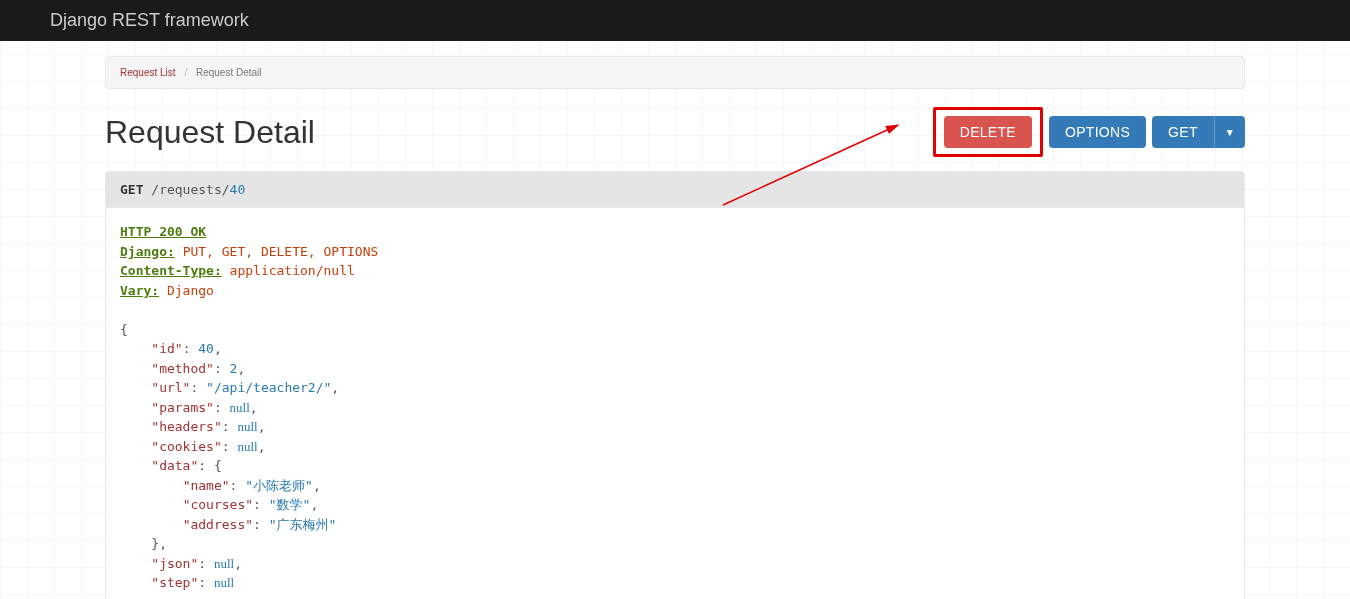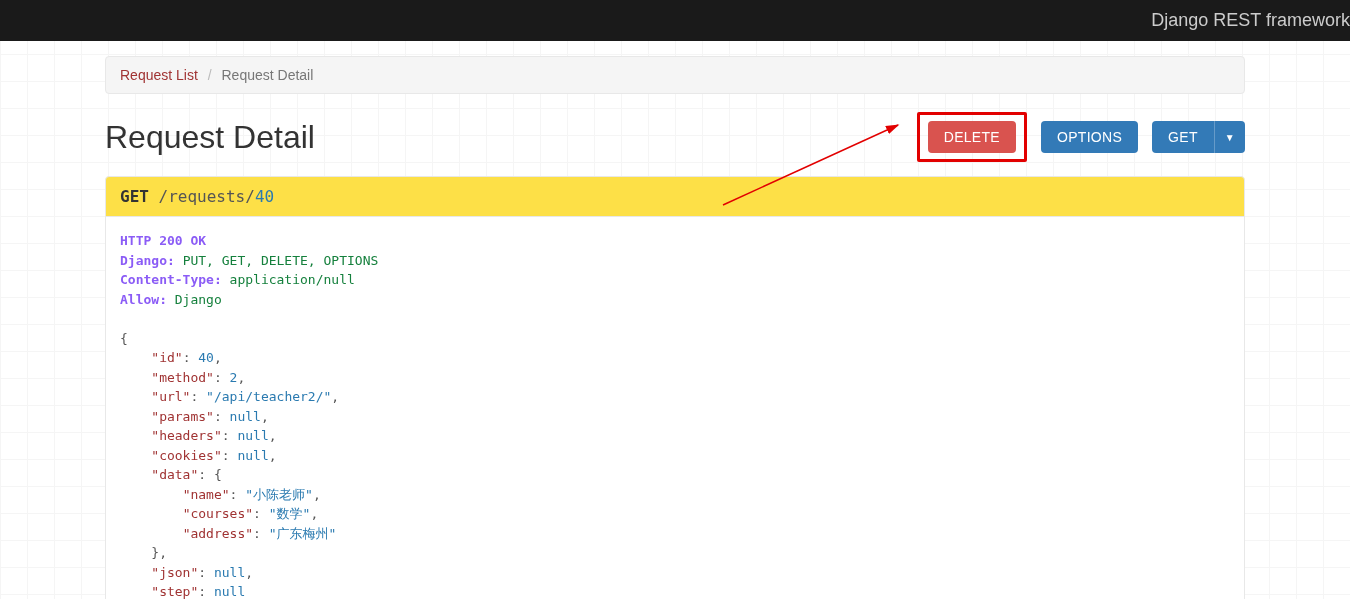--- a/index.html
+++ b/index.html
@@ -12,45 +12,44 @@
       background-size: 27px 27px;
       color: #333;
       width: 1350px;
       position: relative;
     }
     .navbar {
       background: #1a1a1a;
       color: #ccc;
       padding: 10px 0 10px 50px;
       font-size: 18px;
-      text-align: right;
     }
     .container {
       width: 1140px;
       margin: 0 auto;
       padding-top: 15px;
     }
     .breadcrumb {
       background: #f5f5f5;
       border: 1px solid #e8e8e8;
       border-radius: 4px;
       padding: 10px 14px;
-      font-size: 14px;
+      font-size: 10px;
       color: #777;
     }
     .breadcrumb a { color: #a03333; text-decoration: none; }
     .breadcrumb .sep { color: #bbb; margin: 0 6px; }
     .header-row {
       display: flex;
       justify-content: space-between;
       align-items: center;
       margin: 18px 0 14px 0;
     }
     .page-title { font-size: 32px; font-weight: 500; color: #333; }
-    .btn-group { display: flex; gap: 14px; align-items: center; }
+    .btn-group { display: flex; gap: 6px; align-items: center; }
     .btn {
       border: none;
       border-radius: 4px;
       padding: 8px 16px;
       font-size: 14px;
       color: #fff;
       cursor: pointer;
       letter-spacing: 0.3px;
     }
     .btn-danger { background: #d9534f; }
@@ -62,46 +61,46 @@
       padding: 8px 10px;
       border-left: 1px solid rgba(255,255,255,0.25);
       font-size: 10px;
     }
     .highlight-box {
       border: 3px solid #e20000;
       padding: 6px 8px;
       border-radius: 2px;
     }
     .request-line {
-      background: #fde047;
+      background: #e5e5e5;
       border: 1px solid #e8e8e8;
       border-radius: 4px 4px 0 0;
       padding: 10px 14px;
       font-family: Consolas, Menlo, monospace;
-      font-size: 16px;
+      font-size: 13px;
     }
     .request-line .method { color: #333; font-weight: bold; }
     .request-line .path { color: #555; }
     .request-line .id { color: #2a7ab0; }
     .response-body {
       border: 1px solid #e8e8e8;
       border-top: none;
       padding: 14px;
       font-family: Consolas, Menlo, monospace;
       font-size: 13px;
       line-height: 1.5;
       background: #fff;
       white-space: pre;
     }
-    .hk { color: #8b5cf6; font-weight: bold; }
-    .hv { color: #15803d; }
+    .hk { color: #4d7c0f; font-weight: bold; text-decoration: underline; }
+    .hv { color: #c2410c; }
     .jk { color: #a03333; }
     .js { color: #2a7ab0; }
     .jn { color: #2a7ab0; }
-    .jnull { color: #2a7ab0; }
+    .jnull { color: #2a7ab0; font-family: Liberation Serif, serif; }
     .jpunc { color: #555; }
     .arrow-svg {
       position: absolute;
       left: 713px;
       top: 105px;
       pointer-events: none;
     }
   </style>
 </head>
 <body>
@@ -131,21 +130,21 @@
         <button class="btn btn-primary btn-caret">▼</button>
       </span>
     </div>
   </div>
 
   <div class="request-line"><span class="method">GET</span> <span class="path">/requests/</span><span class="id">40</span></div>
 
   <div class="response-body"><span class="hk">HTTP 200 OK</span>
 <span class="hk">Django:</span> <span class="hv">PUT, GET, DELETE, OPTIONS</span>
 <span class="hk">Content-Type:</span> <span class="hv">application/null</span>
-<span class="hk">Allow:</span> <span class="hv">Django</span>
+<span class="hk">Vary:</span> <span class="hv">Django</span>
 
 <span class="jpunc">{</span>
     <span class="jk">"id"</span><span class="jpunc">:</span> <span class="jn">40</span><span class="jpunc">,</span>
     <span class="jk">"method"</span><span class="jpunc">:</span> <span class="jn">2</span><span class="jpunc">,</span>
     <span class="jk">"url"</span><span class="jpunc">:</span> <span class="js">"/api/teacher2/"</span><span class="jpunc">,</span>
     <span class="jk">"params"</span><span class="jpunc">:</span> <span class="jnull">null</span><span class="jpunc">,</span>
     <span class="jk">"headers"</span><span class="jpunc">:</span> <span class="jnull">null</span><span class="jpunc">,</span>
     <span class="jk">"cookies"</span><span class="jpunc">:</span> <span class="jnull">null</span><span class="jpunc">,</span>
     <span class="jk">"data"</span><span class="jpunc">:</span> <span class="jpunc">{</span>
         <span class="jk">"name"</span><span class="jpunc">:</span> <span class="js">"小陈老师"</span><span class="jpunc">,</span>

